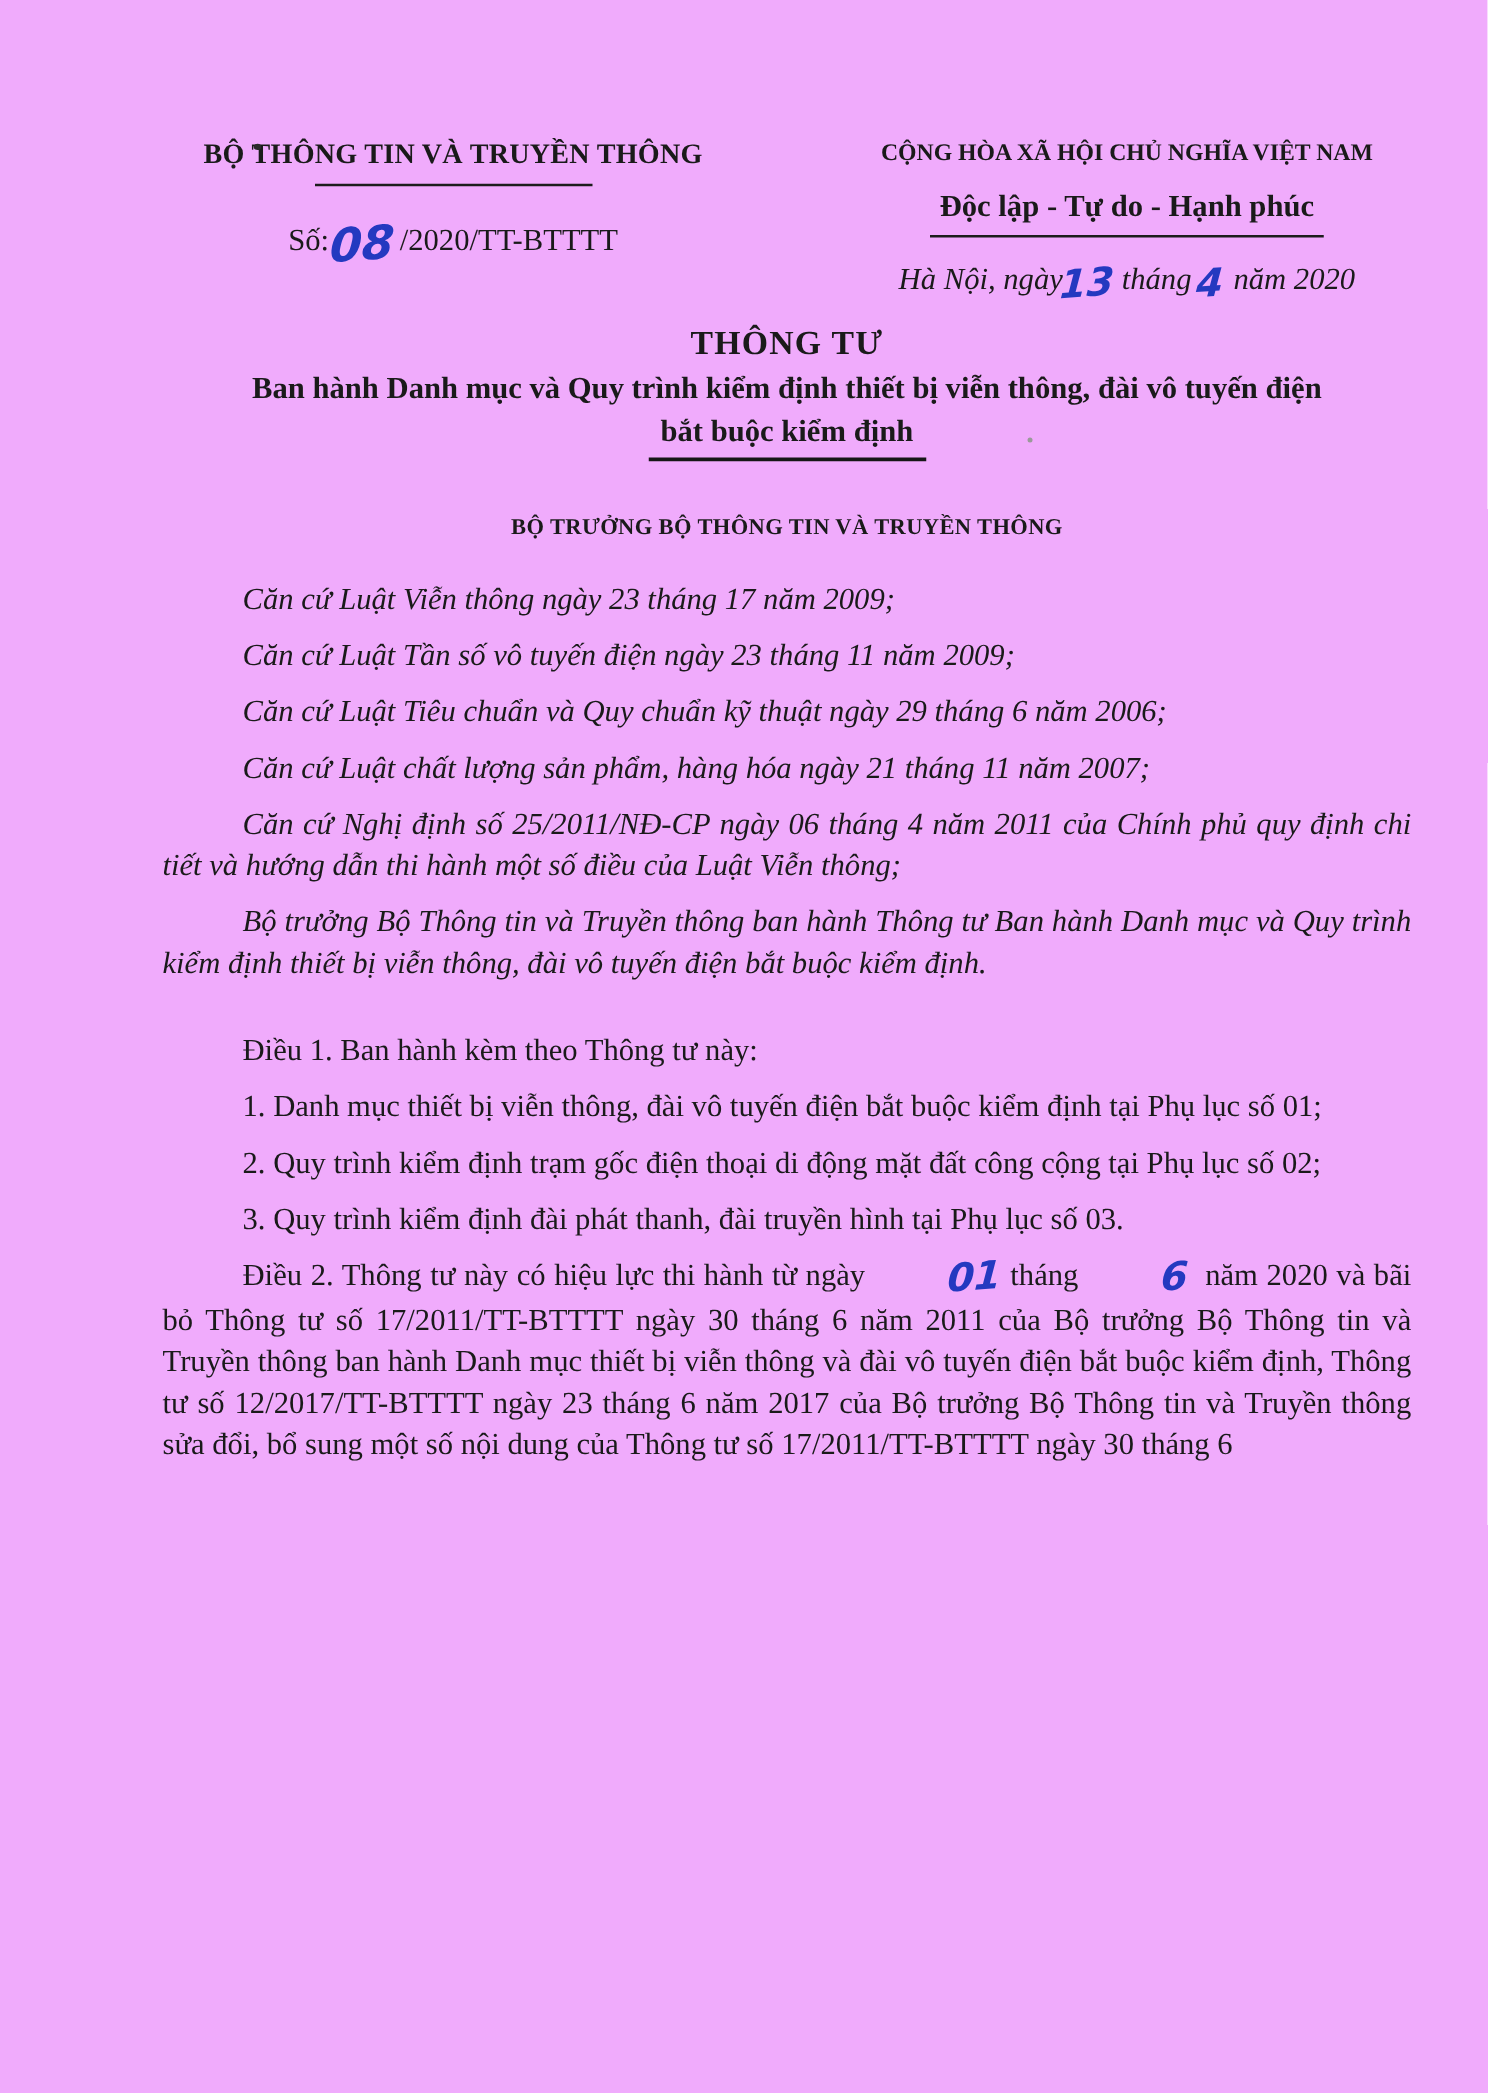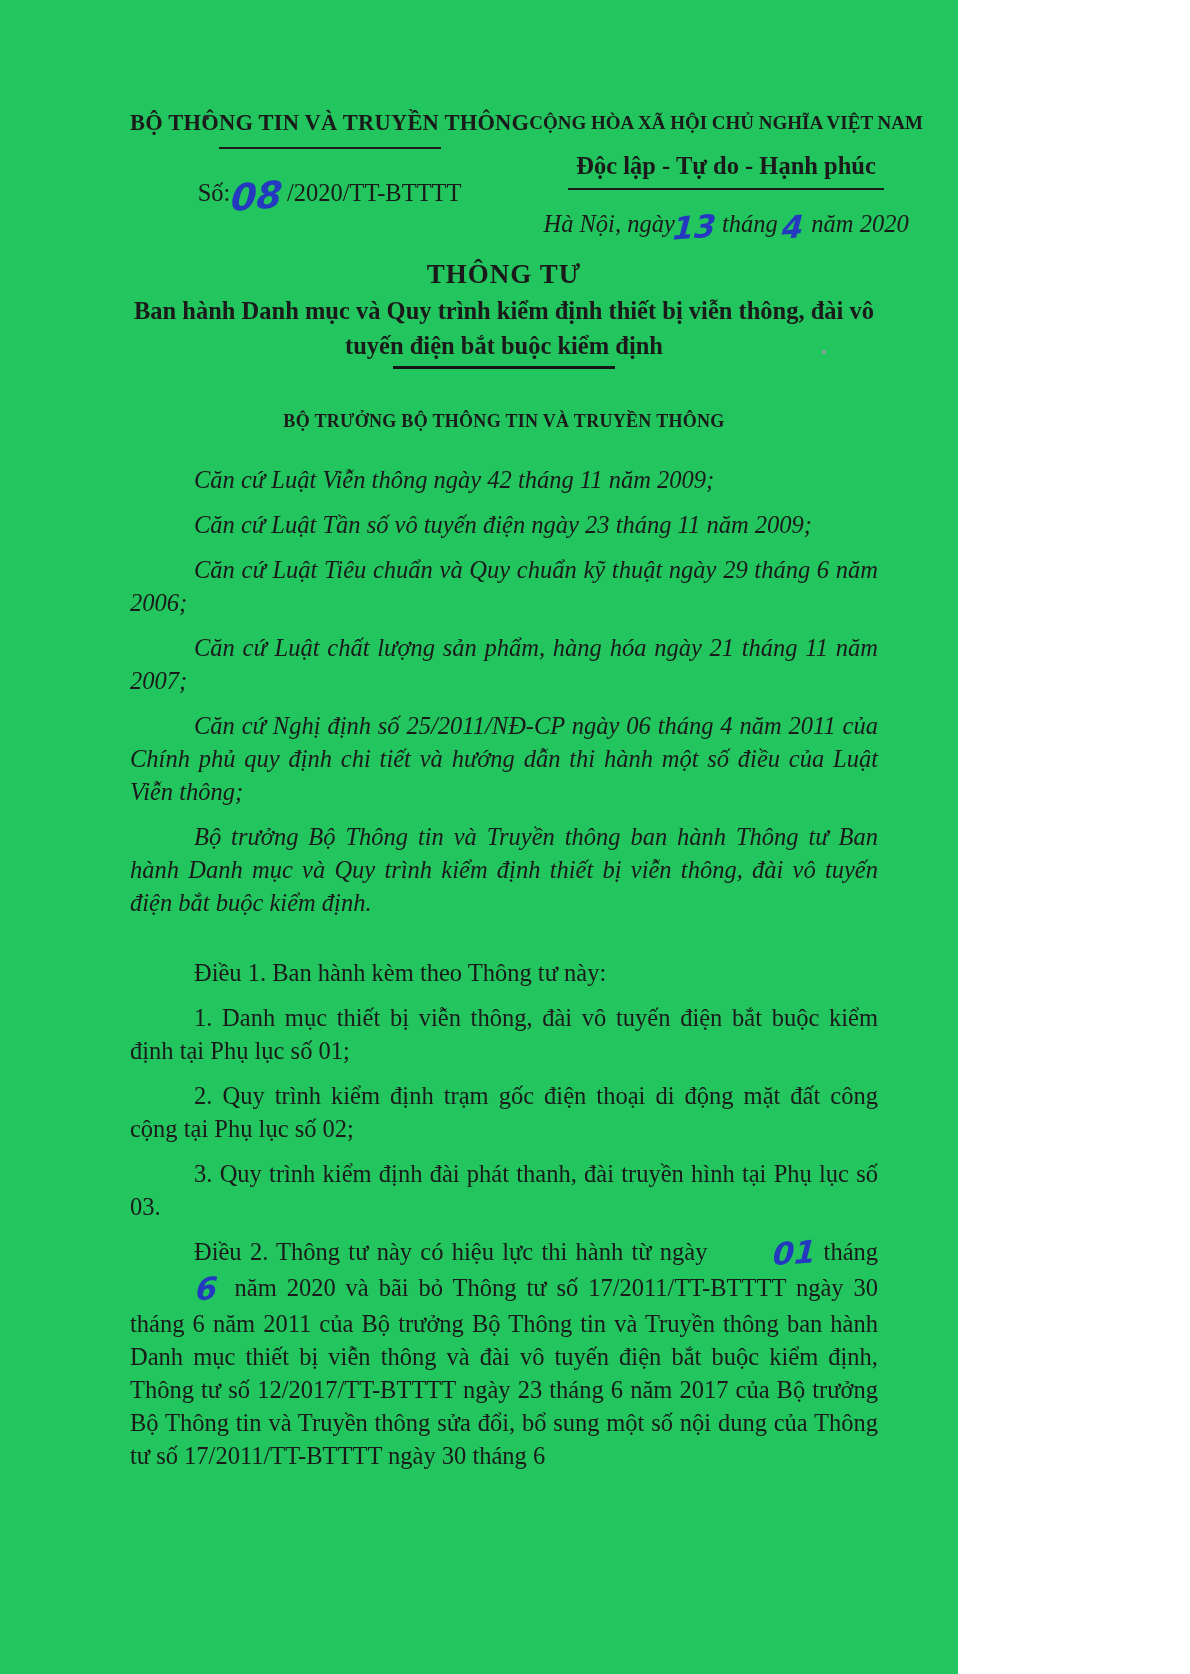--- a/index.html
+++ b/index.html
@@ -1,21 +1,21 @@
 <!DOCTYPE html>
 <html lang="vi"><head>
 <meta charset="utf-8">
 <style>
   html,body{margin:0;padding:0;background:#ffffff;}
   .page{
     position:relative;
-    width:958px;height:1674px;
+    width:1190px;height:1674px;
     box-sizing:border-box;
-    padding:108px 80px 0 130px;
-    background:#22c55e;
+    padding:108px 61px 0 130px;
+    background:#f0abfc;
     color:#1a1a1a;
     font-family:"Liberation Serif","DejaVu Serif",serif;
     overflow:hidden;
   }
   
   .hdr{display:flex;justify-content:space-between;align-items:flex-start;}
   .hdr-left{width:465px;text-align:center;}
   .hdr-right{width:455px;text-align:center;}
   .org-name{font-weight:bold;font-size:22.5px;line-height:30px;letter-spacing:.2px;white-space:nowrap;}
   .org-rule{width:222px;height:2px;background:#1c1c1c;margin:9px auto 0;}
@@ -80,21 +80,21 @@
 
   <div class="title-block">
     <div class="doc-type">THÔNG TƯ</div>
     <div class="subject">Ban hành Danh mục và Quy trình kiểm định thiết bị viễn thông, đài vô tuyến điện bắt buộc kiểm định</div>
     <div class="subject-rule"></div>
   </div>
 
   <div class="issuer-heading">BỘ TRƯỞNG BỘ THÔNG TIN VÀ TRUYỀN THÔNG</div>
 
   <div class="preamble">
-    <p class="clause">Căn cứ Luật Viễn thông ngày 42 tháng 11 năm 2009;</p>
+    <p class="clause">Căn cứ Luật Viễn thông ngày 23 tháng 17 năm 2009;</p>
     <p class="clause">Căn cứ Luật Tần số vô tuyến điện ngày 23 tháng 11 năm 2009;</p>
     <p class="clause">Căn cứ Luật Tiêu chuẩn và Quy chuẩn kỹ thuật ngày 29 tháng 6 năm 2006;</p>
     <p class="clause">Căn cứ Luật chất lượng sản phẩm, hàng hóa ngày 21 tháng 11 năm 2007;</p>
     <p class="clause">Căn cứ Nghị định số 25/2011/NĐ-CP ngày 06 tháng 4 năm 2011 của Chính phủ quy định chi tiết và hướng dẫn thi hành một số điều của Luật Viễn thông;</p>
     <p class="clause">Bộ trưởng Bộ Thông tin và Truyền thông ban hành Thông tư Ban hành Danh mục và Quy trình kiểm định thiết bị viễn thông, đài vô tuyến điện bắt buộc kiểm định.</p>
   </div>
 
   <div class="articles">
     <p class="body-par"><b class="art-label">Điều 1.</b> <span>Ban hành kèm theo Thông tư này:</span></p>
 

